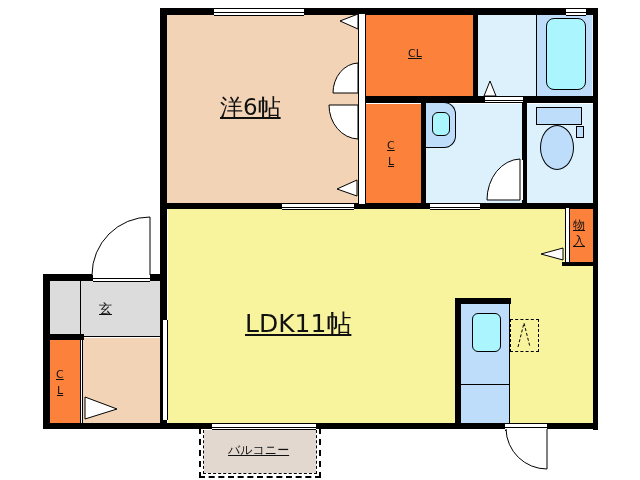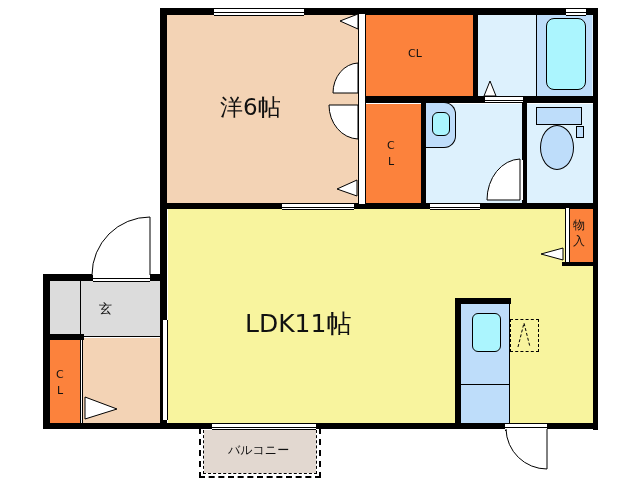--- a/index.html
+++ b/index.html
@@ -1,19 +1,19 @@
 <!DOCTYPE html>
 <html><head>
 <meta charset="utf-8">
 <style>
   html,body{margin:0;padding:0;background:#fff;}
   body{width:640px;height:480px;position:relative;overflow:hidden;font-family:"DejaVu Sans","Liberation Sans",sans-serif;}
   .abs{position:absolute;box-sizing:border-box;}
   .wall{position:absolute;background:#000;}
-  .lbl{position:absolute;color:#111;white-space:nowrap;}
+  .lbl{position:absolute;color:#111;white-space:nowrap;text-decoration:underline;}
   .win{position:absolute;background:#fff;border-top:1px solid #000;border-bottom:1px solid #000;}
   .win::after{content:"";position:absolute;left:0;right:0;top:50%;height:1px;background:#000;}
   .wint{position:absolute;background:#fff;border-left:1px solid #000;border-right:1px solid #000;}
   svg{position:absolute;overflow:visible;}
 </style>
 </head>
 <body>
 
 <div class="abs" style="left:166px;top:14px;width:194px;height:190px;background:#F3D3B5;"></div>
 <div class="abs" style="left:364px;top:14px;width:110px;height:84px;background:#FC823C;"></div>

